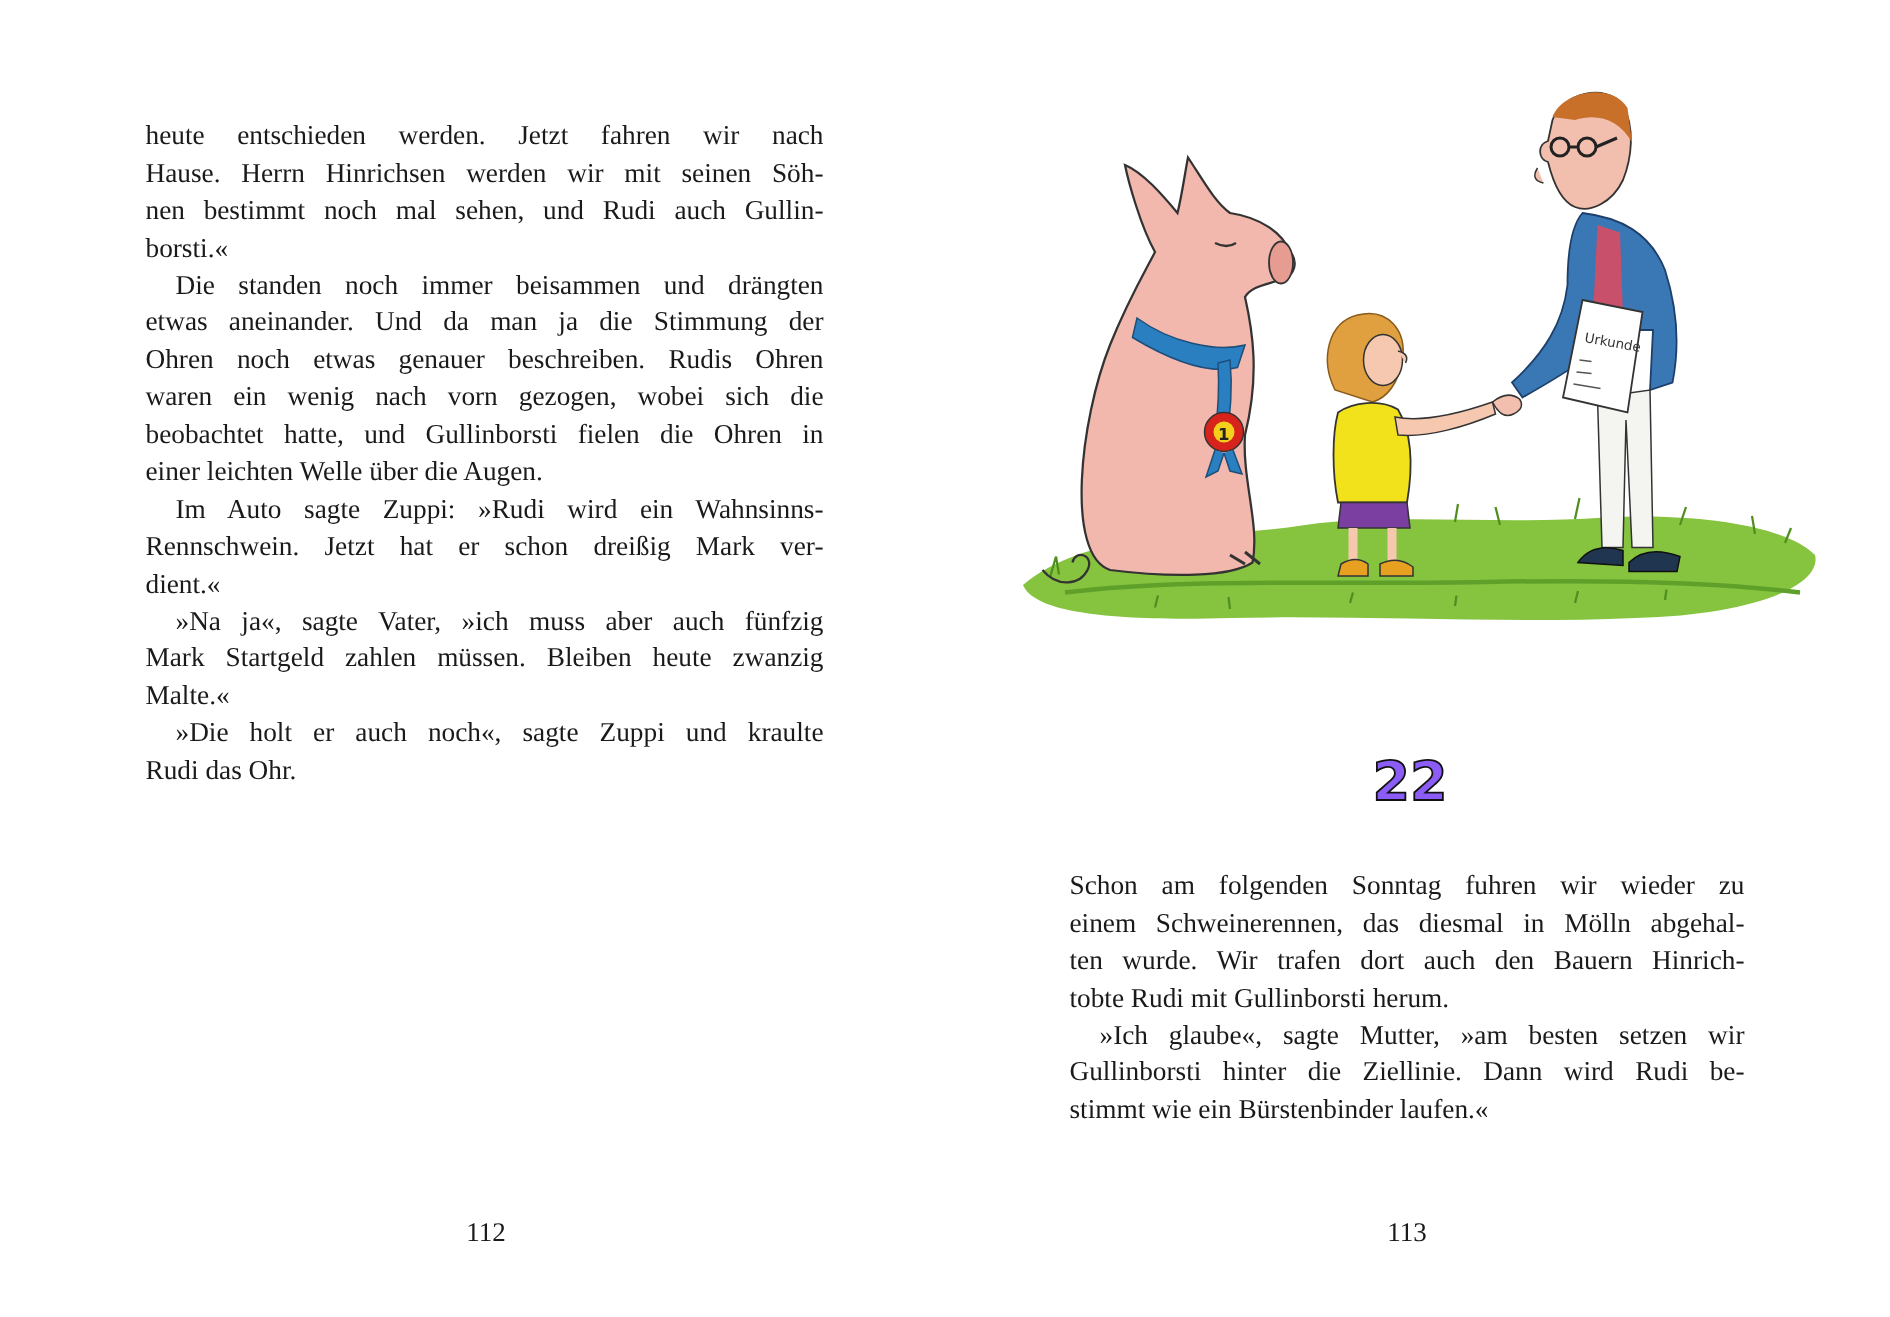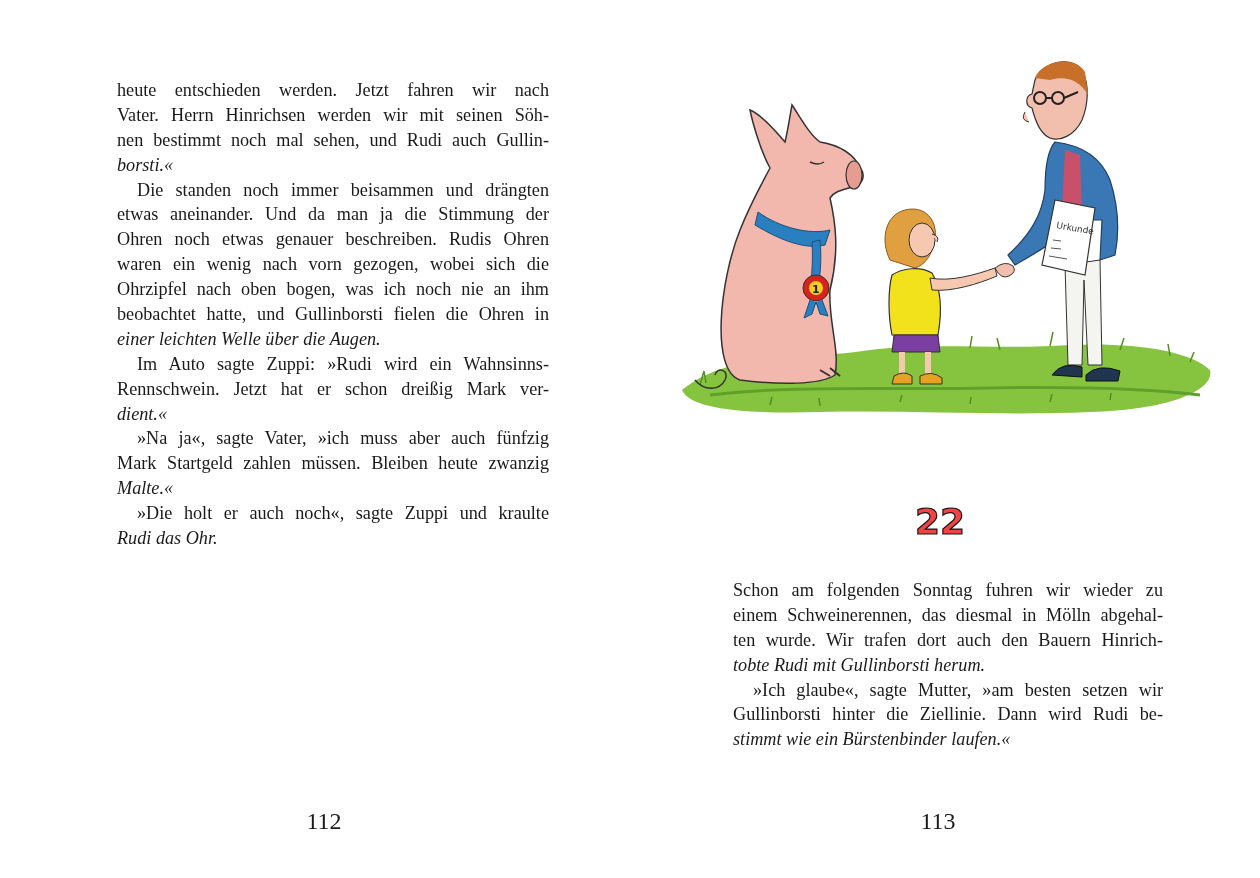--- a/index.html
+++ b/index.html
@@ -21,61 +21,59 @@
     }
     .left-text { left: 97px; top: 78px; width: 452px; }
     .right-text { left: 83px; top: 578px; width: 450px; }
     .line {
       display: block;
       white-space: nowrap;
       text-align: justify;
       text-align-last: justify;
       height: 24.9px;
       overflow: visible;
-      margin-left: 20px;
     }
-    .line.last { text-align-last: left; font-style: italic; }
+    .line.last { text-align-last: left; }
     .line.indent { padding-left: 20px; }
     .page-number {
       position: absolute; top: 810px;
-      font-size: 24px; line-height: 22px;
+      font-size: 18px; line-height: 22px;
       text-align: center; width: 60px;
     }
     .left-num { left: 294px; }
     .right-num { left: 278px; }
     .chapter-number {
       position: absolute;
       left: 255px; top: 500px; width: 110px;
       text-align: center;
       font-family: "DejaVu Sans", sans-serif;
       font-weight: 900;
       font-size: 36px;
       line-height: 44px;
-      color: #ef4444;
+      color: #8b5cf6;
       letter-spacing: 0px;
       -webkit-text-stroke: 1.2px #111;
     }
     .illustration {
       position: absolute; left: 40px; top: 50px; width: 550px; height: 380px;
     }
   </style>
 </head>
 <body>
 
 <div class="page page-left">
   <div class="text-block left-text">
     <span class="line">heute entschieden werden. Jetzt fahren wir nach</span>
-    <span class="line">Vater. Herrn Hinrichsen werden wir mit seinen Söh-</span>
+    <span class="line">Hause. Herrn Hinrichsen werden wir mit seinen Söh-</span>
     <span class="line">nen bestimmt noch mal sehen, und Rudi auch Gullin-</span>
     <span class="line last">borsti.«</span>
     <span class="line indent">Die standen noch immer beisammen und drängten</span>
     <span class="line">etwas aneinander. Und da man ja die Stimmung der</span>
     <span class="line">Ohren noch etwas genauer beschreiben. Rudis Ohren</span>
     <span class="line">waren ein wenig nach vorn gezogen, wobei sich die</span>
-    <span class="line">Ohrzipfel nach oben bogen, was ich noch nie an ihm</span>
     <span class="line">beobachtet hatte, und Gullinborsti fielen die Ohren in</span>
     <span class="line last">einer leichten Welle über die Augen.</span>
     <span class="line indent">Im Auto sagte Zuppi: »Rudi wird ein Wahnsinns-</span>
     <span class="line">Rennschwein. Jetzt hat er schon dreißig Mark ver-</span>
     <span class="line last">dient.«</span>
     <span class="line indent">»Na ja«, sagte Vater, »ich muss aber auch fünfzig</span>
     <span class="line">Mark Startgeld zahlen müssen. Bleiben heute zwanzig</span>
     <span class="line last">Malte.«</span>
     <span class="line indent">»Die holt er auch noch«, sagte Zuppi und kraulte</span>
     <span class="line last">Rudi das Ohr.</span>

